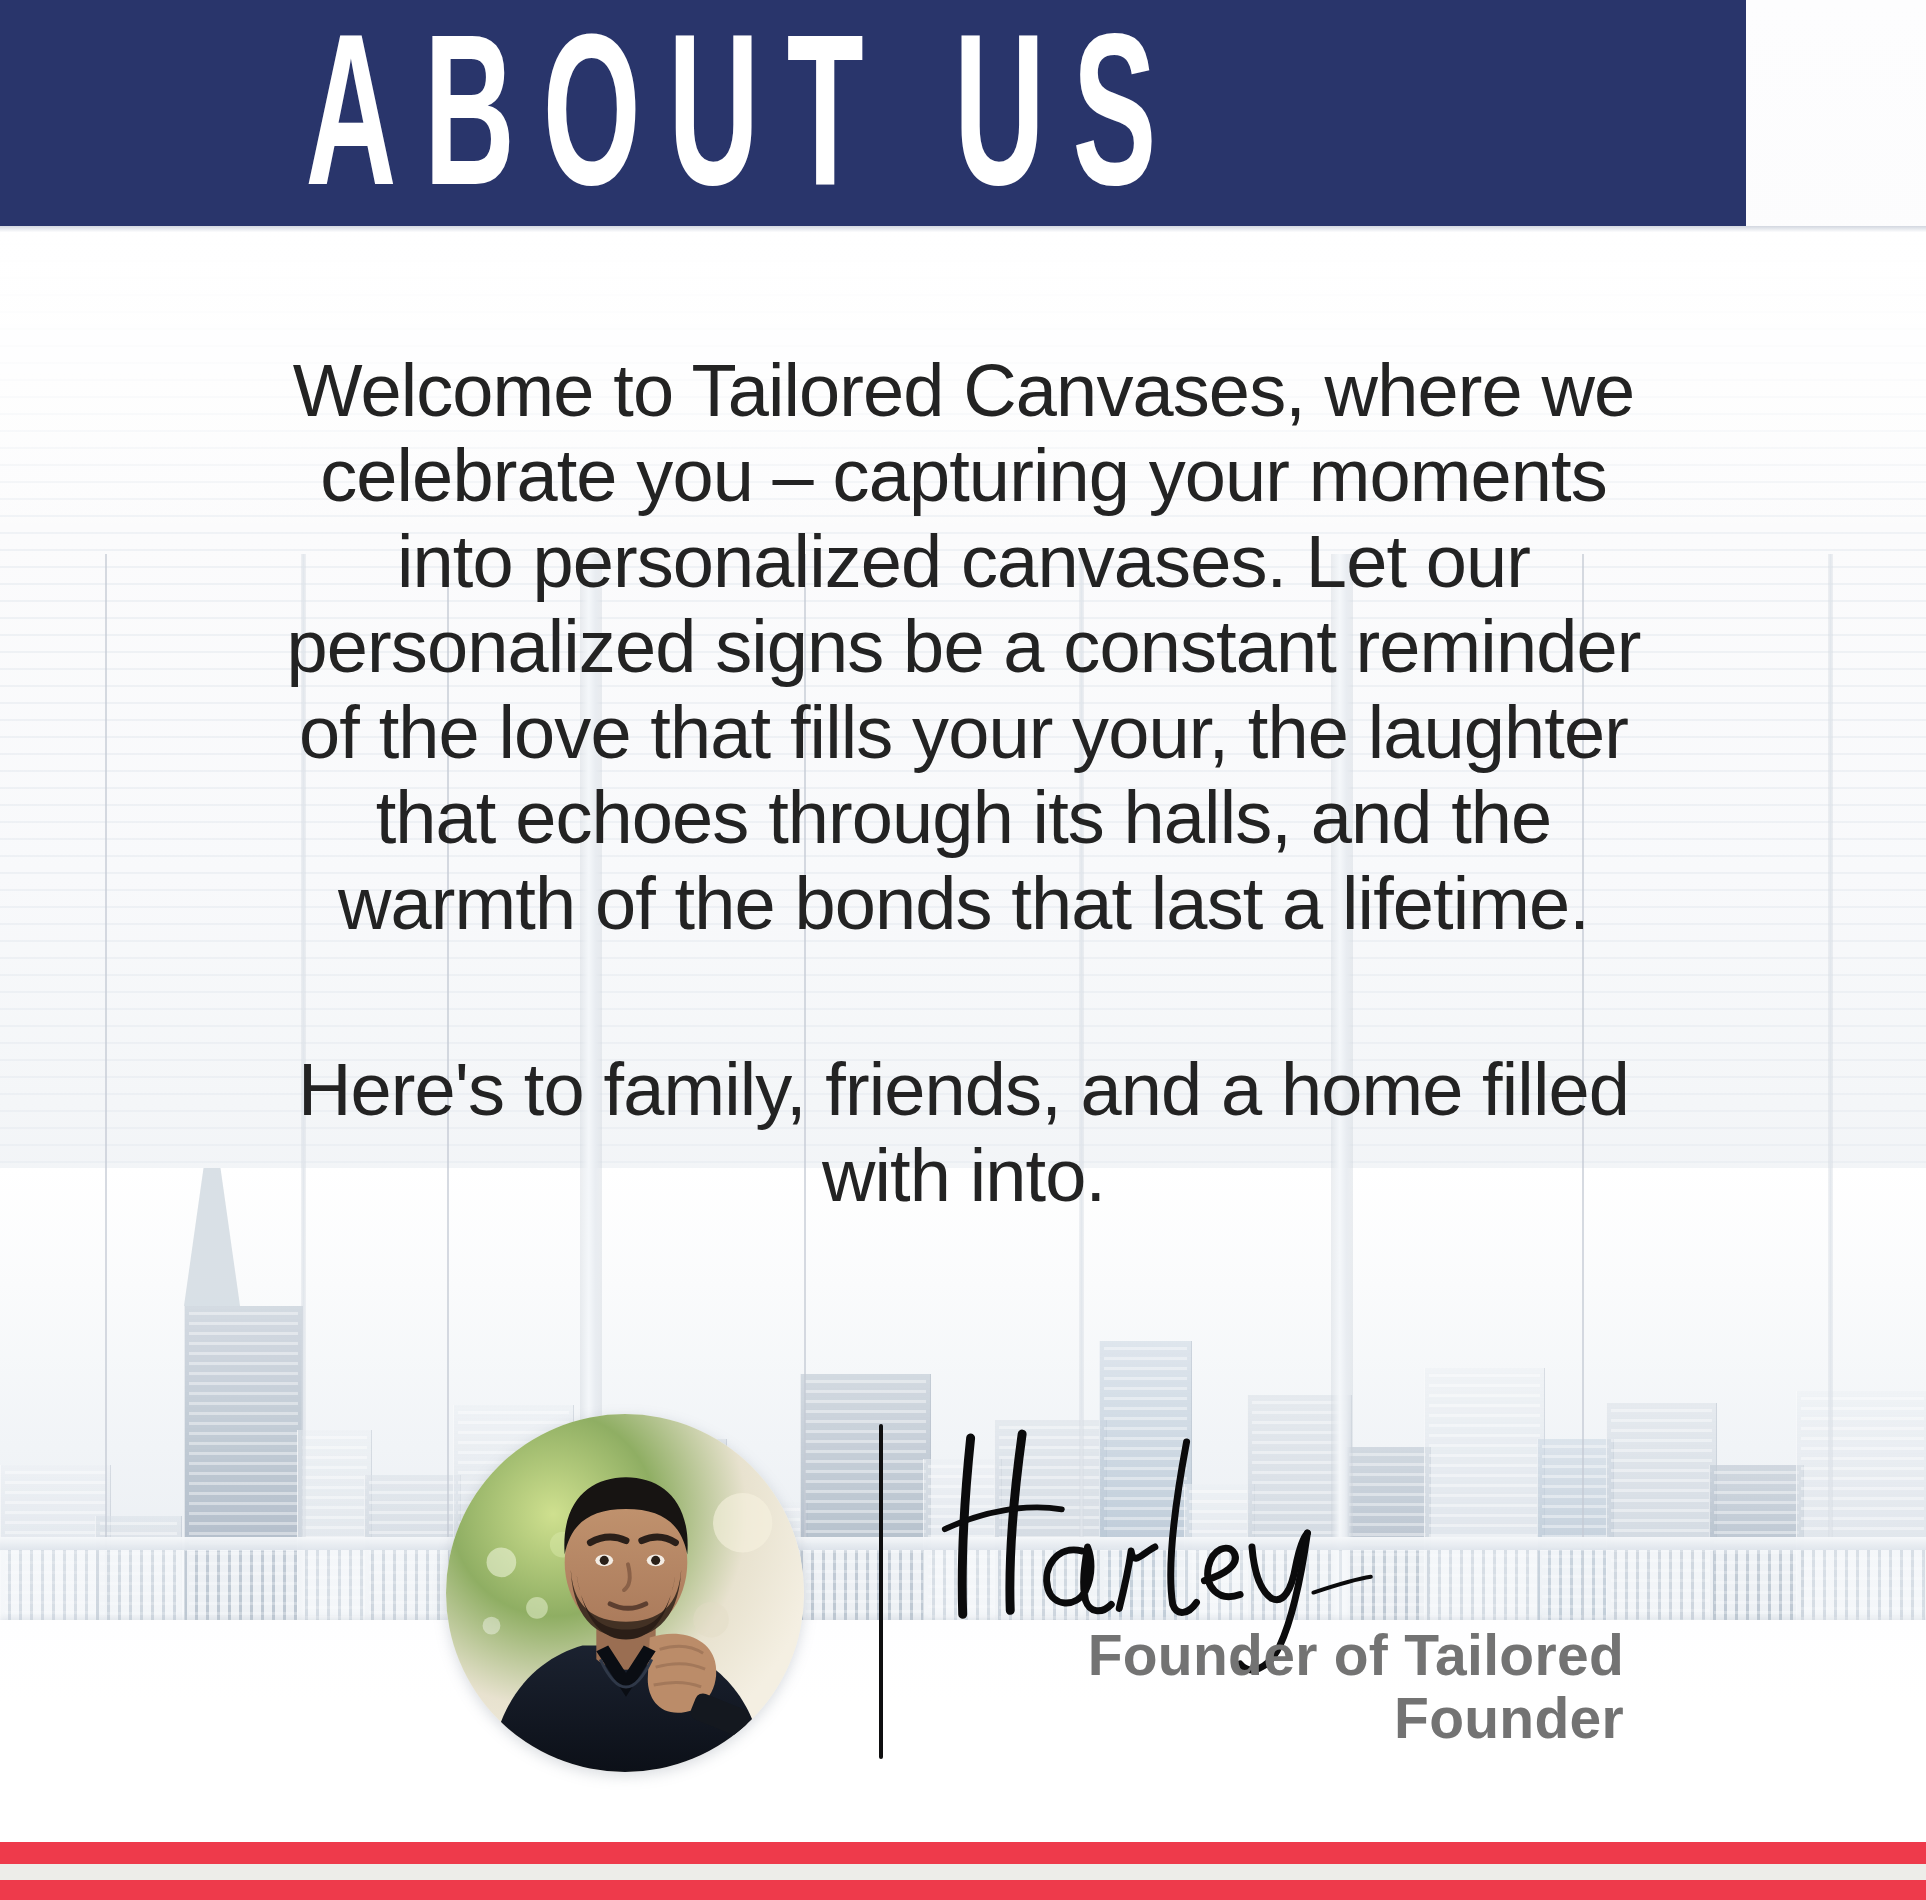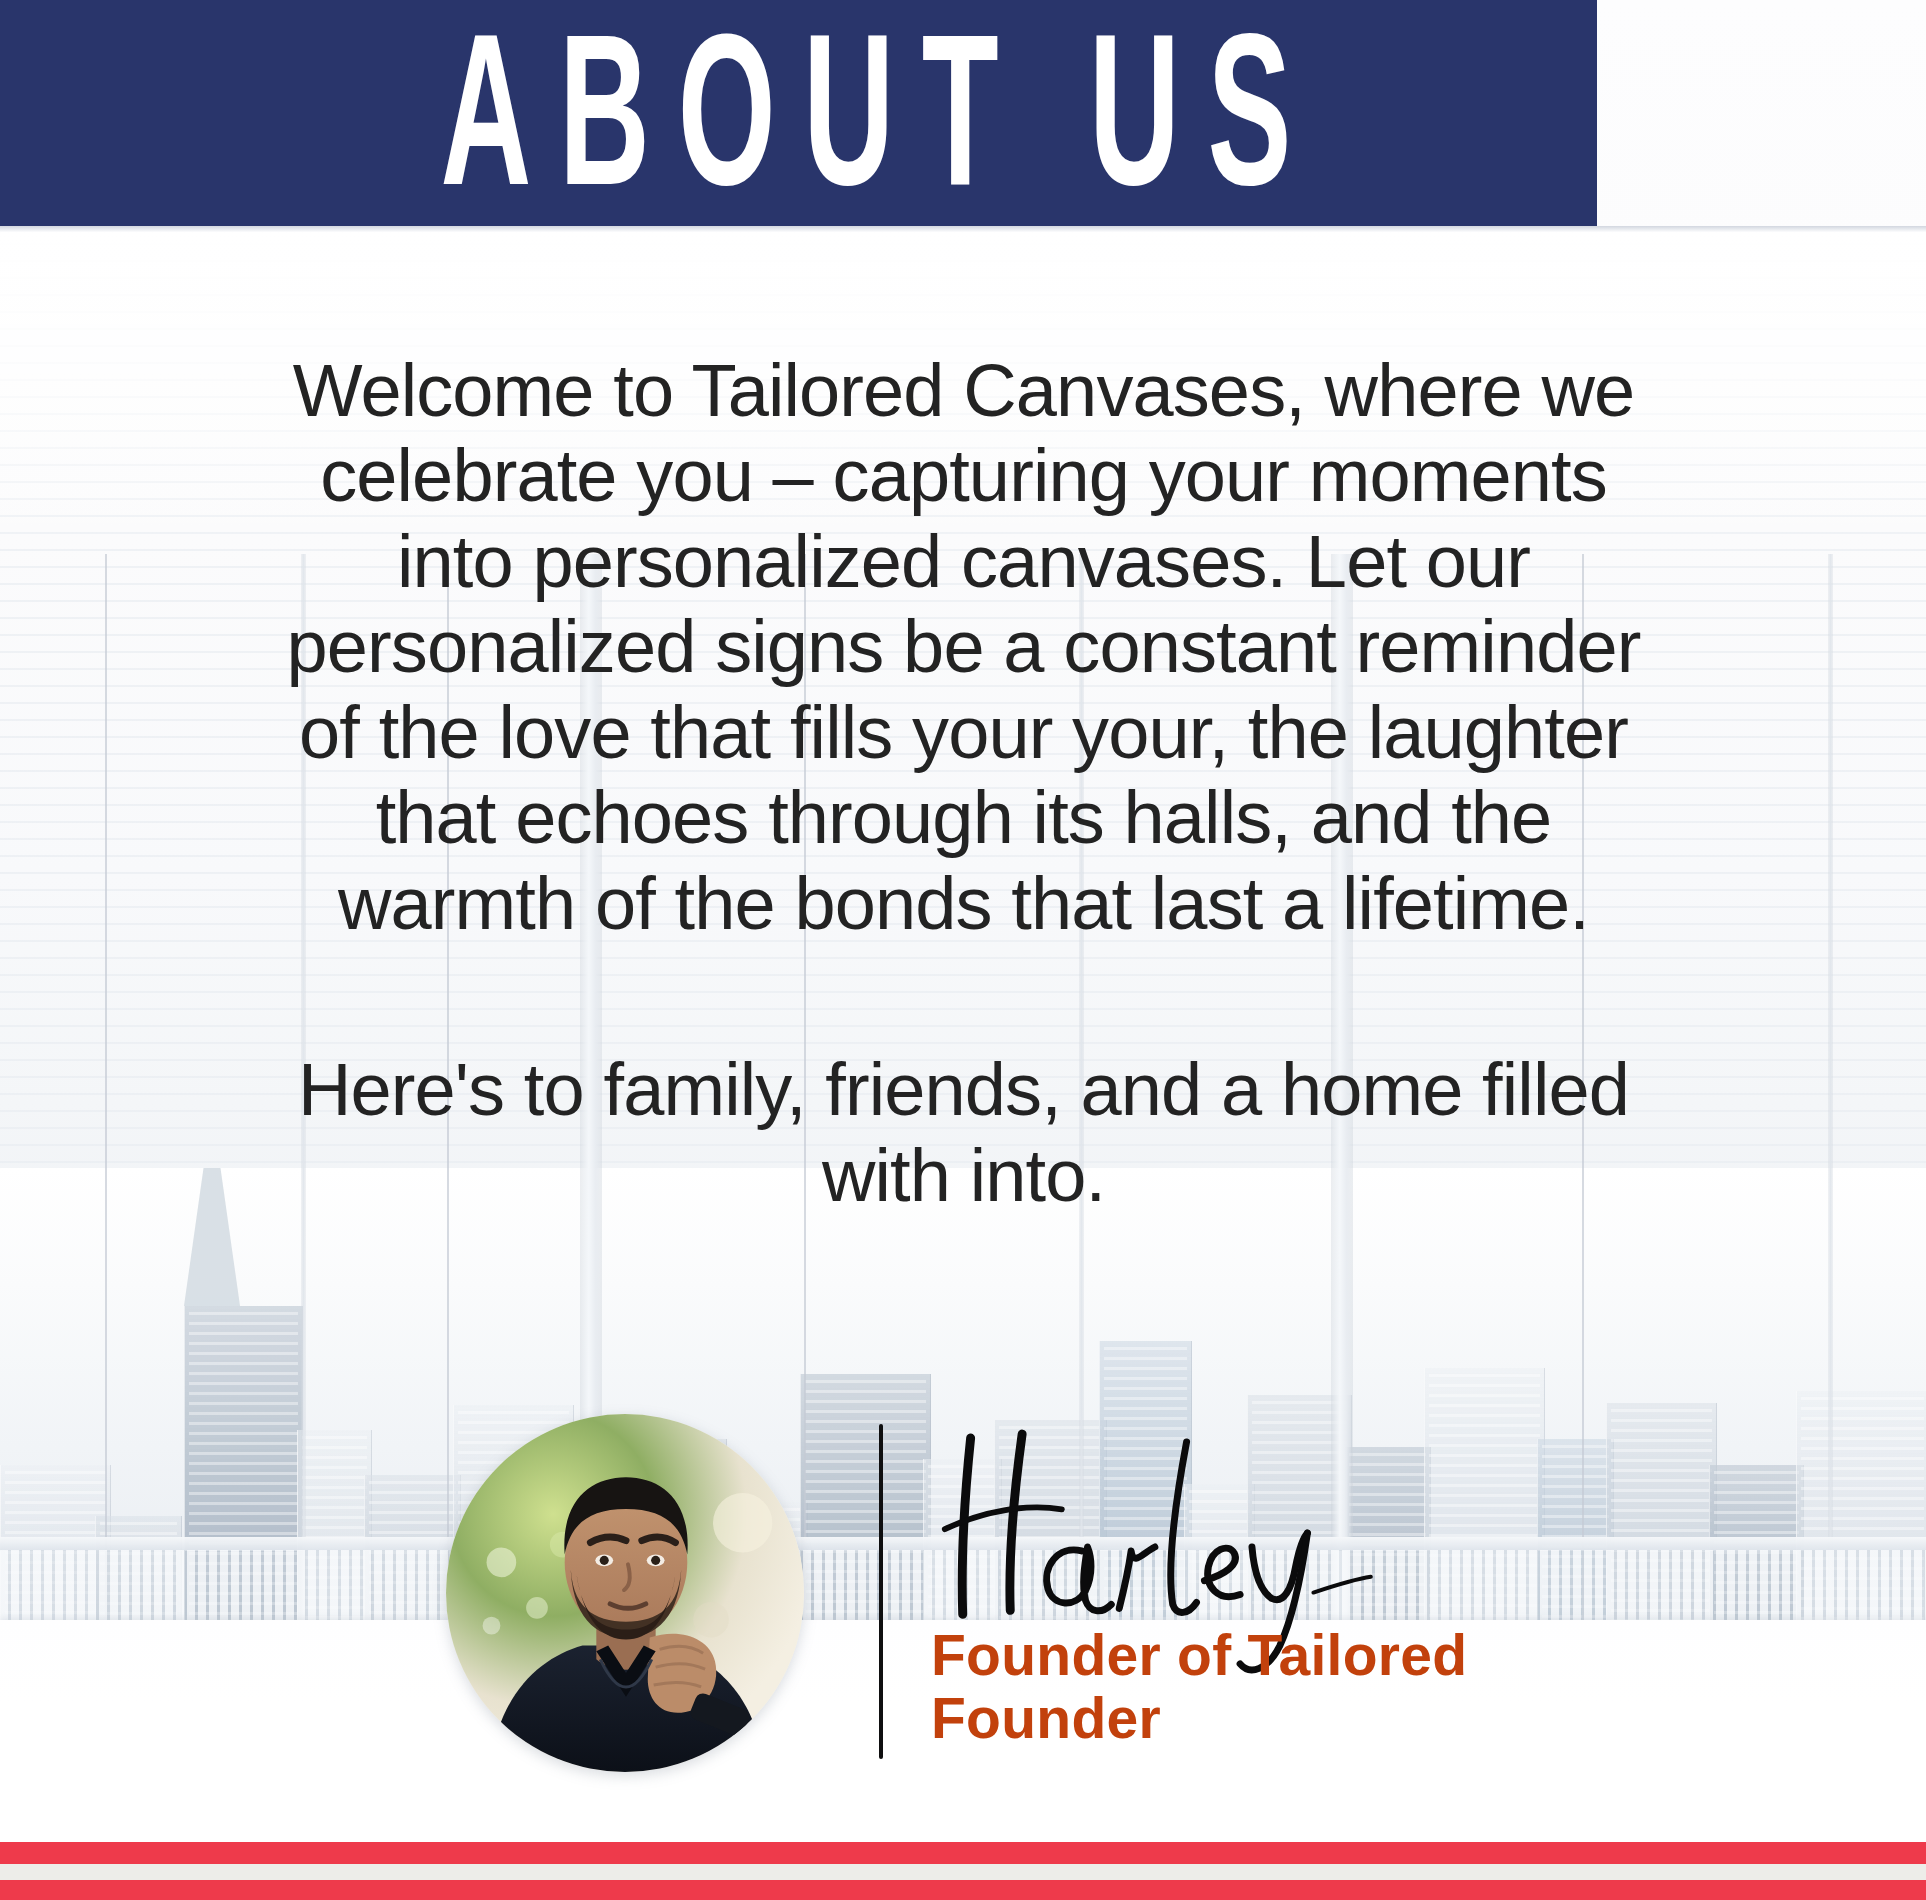--- a/index.html
+++ b/index.html
@@ -147,26 +147,26 @@
     top: 1620px;
     height: 281px;
     background: linear-gradient(180deg, #fefeff 0%, #ffffff 30%, #ffffff 100%);
     box-shadow: 0 -2px 6px rgba(190,198,208,.35);
   }
 
   
   .header-banner {
     position: absolute;
     left: 0; top: 0;
-    width: 1597px;
+    width: 1746px;
     height: 226px;
     background: #29356B;
     display: flex;
     align-items: center;
-    justify-content: flex-end;
+    justify-content: flex-start;
     overflow: hidden;
   }
   .header-title {
     color: #ffffff;
     font-family: "Liberation Sans", sans-serif;
     font-weight: 700;
     font-size: 203px;
     line-height: 1;
     letter-spacing: 0.22em;
     text-indent: 0.22em;
@@ -232,26 +232,27 @@
     width: 634px;
     height: 238px;
   }
   .signature svg { display:block; width: 100%; height: 100%; overflow: visible; }
 
   .founder-block {
     position: absolute;
     left: 931px;
     top: 1624px;
     width: 693px;
-    color: #c2410c;
+    color: #737373;
     font-family: "Liberation Sans", sans-serif;
     font-weight: 700;
     font-size: 57px;
     line-height: 1.1;
     letter-spacing: 0.005em;
+    text-align: right;
   }
   .founder-block div { white-space: nowrap; }
 
   
   .red-bar-1 {
     position: absolute;
     left: 0; top: 1842px;
     width: 1927px; height: 22px;
     background: #EE3A4B;
   }

